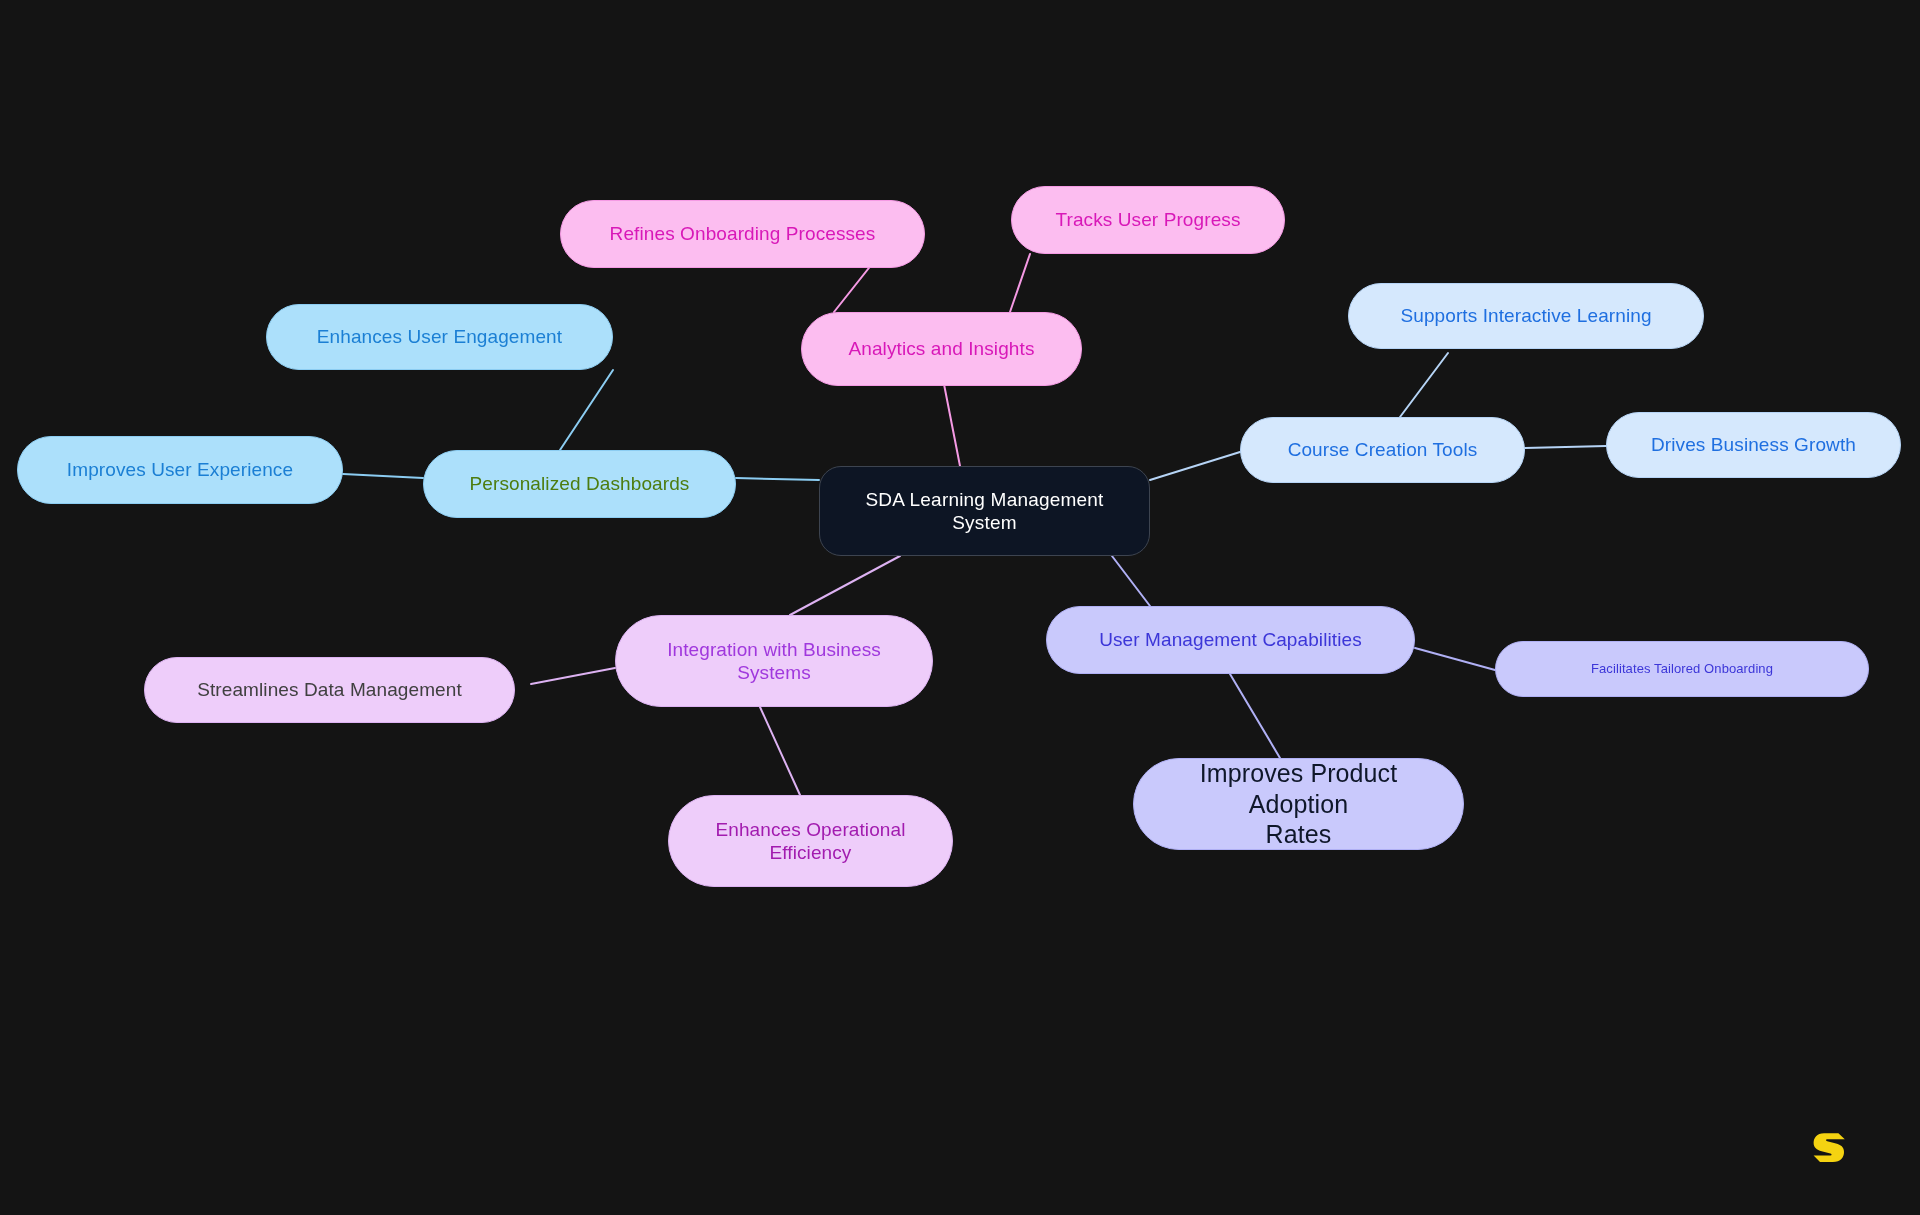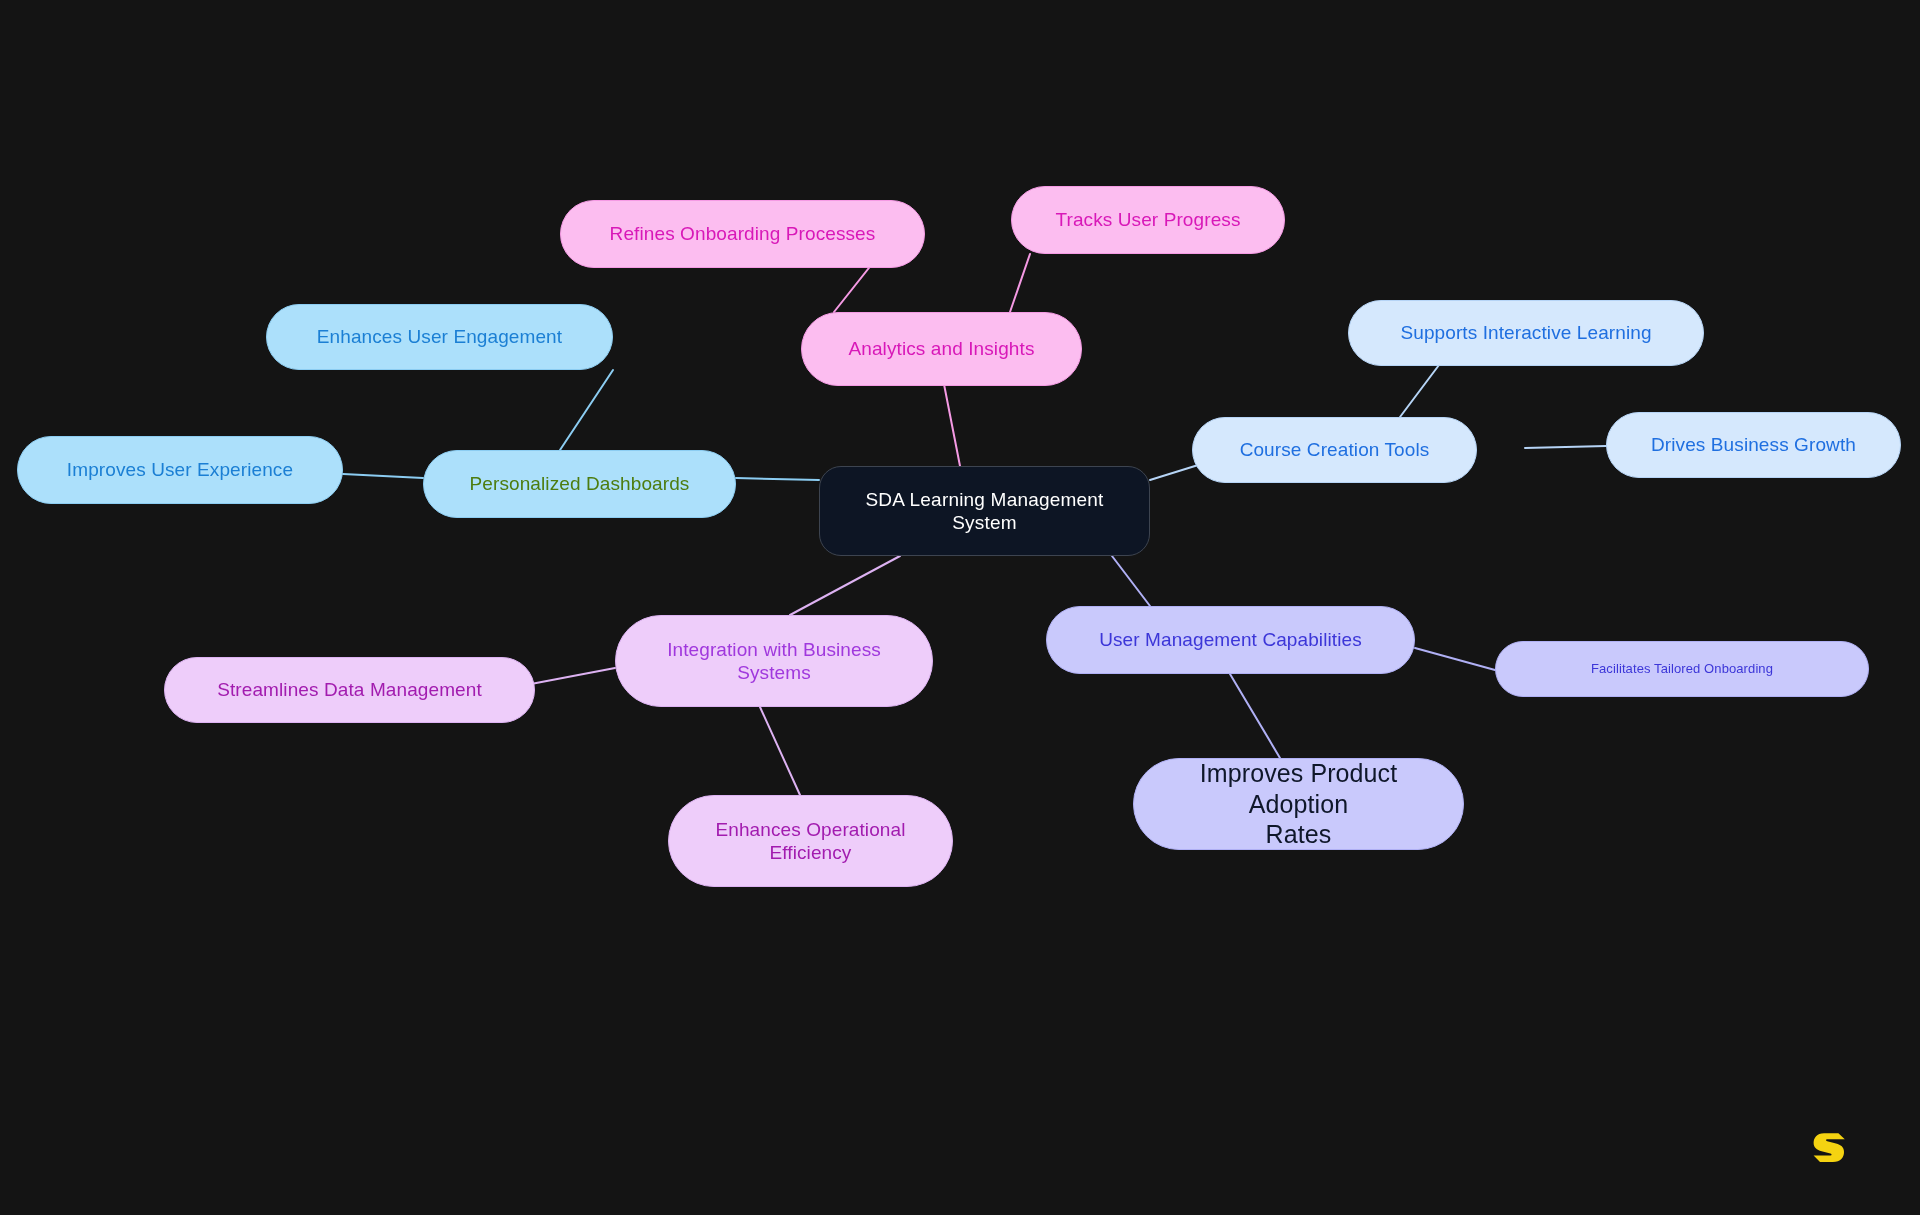--- a/index.html
+++ b/index.html
@@ -68,29 +68,29 @@
     </svg>
   <div id="node-layer">
       <div class="node central" style="left: 819px; top: 466px; width: 331px; height: 90px; font-size: 19px; background: rgb(13, 21, 36); border-color: rgb(61, 68, 80); color: rgb(255, 255, 255);"><span>SDA Learning Management
 System</span></div>
       <div class="node" style="left: 801px; top: 312px; width: 281px; height: 74px; font-size: 19px; background: rgb(252, 189, 240); border-color: rgb(245, 154, 228); color: rgb(216, 24, 184);"><span>Analytics and Insights</span></div>
       <div class="node" style="left: 560px; top: 200px; width: 365px; height: 68px; font-size: 19px; background: rgb(252, 189, 240); border-color: rgb(245, 154, 228); color: rgb(216, 24, 184);"><span>Refines Onboarding Processes</span></div>
       <div class="node" style="left: 1011px; top: 186px; width: 274px; height: 68px; font-size: 19px; background: rgb(252, 189, 240); border-color: rgb(245, 154, 228); color: rgb(216, 24, 184);"><span>Tracks User Progress</span></div>
       <div class="node" style="left: 423px; top: 450px; width: 313px; height: 68px; font-size: 19px; background: rgb(172, 224, 251); border-color: rgb(140, 205, 242); color: #4d7c0f;"><span>Personalized Dashboards</span></div>
       <div class="node" style="left: 266px; top: 304px; width: 347px; height: 66px; font-size: 19px; background: rgb(172, 224, 251); border-color: rgb(140, 205, 242); color: rgb(27, 127, 212);"><span>Enhances User Engagement</span></div>
       <div class="node" style="left: 17px; top: 436px; width: 326px; height: 68px; font-size: 19px; background: rgb(172, 224, 251); border-color: rgb(140, 205, 242); color: rgb(27, 127, 212);"><span>Improves User Experience</span></div>
-      <div class="node" style="left: 1192px; top: 417px; width: 285px; height: 66px; font-size: 19px; background: rgb(213, 232, 253); border-color: rgb(182, 212, 246); color: rgb(31, 111, 224);"><span>Course Creation Tools</span></div>
-      <div class="node" style="left: 1348px; top: 300px; width: 356px; height: 66px; font-size: 19px; background: rgb(213, 232, 253); border-color: rgb(182, 212, 246); color: rgb(31, 111, 224);"><span>Supports Interactive Learning</span></div>
+      <div class="node" style="left: 1240px; top: 417px; width: 285px; height: 66px; font-size: 19px; background: rgb(213, 232, 253); border-color: rgb(182, 212, 246); color: rgb(31, 111, 224);"><span>Course Creation Tools</span></div>
+      <div class="node" style="left: 1348px; top: 283px; width: 356px; height: 66px; font-size: 19px; background: rgb(213, 232, 253); border-color: rgb(182, 212, 246); color: rgb(31, 111, 224);"><span>Supports Interactive Learning</span></div>
       <div class="node" style="left: 1606px; top: 412px; width: 295px; height: 66px; font-size: 19px; background: rgb(213, 232, 253); border-color: rgb(182, 212, 246); color: rgb(31, 111, 224);"><span>Drives Business Growth</span></div>
       <div class="node" style="left: 1046px; top: 606px; width: 369px; height: 68px; font-size: 19px; background: rgb(201, 201, 252); border-color: rgb(176, 176, 245); color: rgb(60, 54, 216);"><span>User Management Capabilities</span></div>
       <div class="node" style="left: 1495px; top: 641px; width: 374px; height: 56px; font-size: 13px; background: rgb(201, 201, 252); border-color: rgb(176, 176, 245); color: rgb(60, 54, 216);"><span>Facilitates Tailored Onboarding</span></div>
       <div class="node" style="left: 1133px; top: 758px; width: 331px; height: 92px; font-size: 25px; background: rgb(201, 201, 252); border-color: rgb(176, 176, 245); color: #0f172a;"><span>Improves Product Adoption
 Rates</span></div>
       <div class="node" style="left: 615px; top: 615px; width: 318px; height: 92px; font-size: 19px; background: rgb(238, 205, 250); border-color: rgb(221, 178, 242); color: rgb(160, 56, 221);"><span>Integration with Business
 Systems</span></div>
-      <div class="node" style="left: 164px; top: 657px; width: 371px; height: 66px; font-size: 19px; background: rgb(238, 205, 250); border-color: rgb(221, 178, 242); color: #a21caf;"><span>Streamlines Data Management</span></div>
+      <div class="node" style="left: 144px; top: 657px; width: 371px; height: 66px; font-size: 19px; background: rgb(238, 205, 250); border-color: rgb(221, 178, 242); color: #404040;"><span>Streamlines Data Management</span></div>
       <div class="node" style="left: 668px; top: 795px; width: 285px; height: 92px; font-size: 19px; background: rgb(238, 205, 250); border-color: rgb(221, 178, 242); color: #a21caf;"><span>Enhances Operational
 Efficiency</span></div>
     </div>
   <svg id="logo" viewBox="0 0 100 100" xmlns="http://www.w3.org/2000/svg" style="left: 1808px; top: 1126px; width: 40px; height: 40px;">
     <path d="M76 18 L40 18 C22 18 14 30 14 42 C14 54 22 60 34 63 L56 69 C60 70 60 74 56 74 L14 74 L30 90 L62 90 C82 90 90 78 90 65 C90 53 82 47 70 44 L48 38 C44 37 44 33 48 33 L92 33 Z" fill="#f5d311"></path>
   </svg>
 </div>
 
 </body></html>

